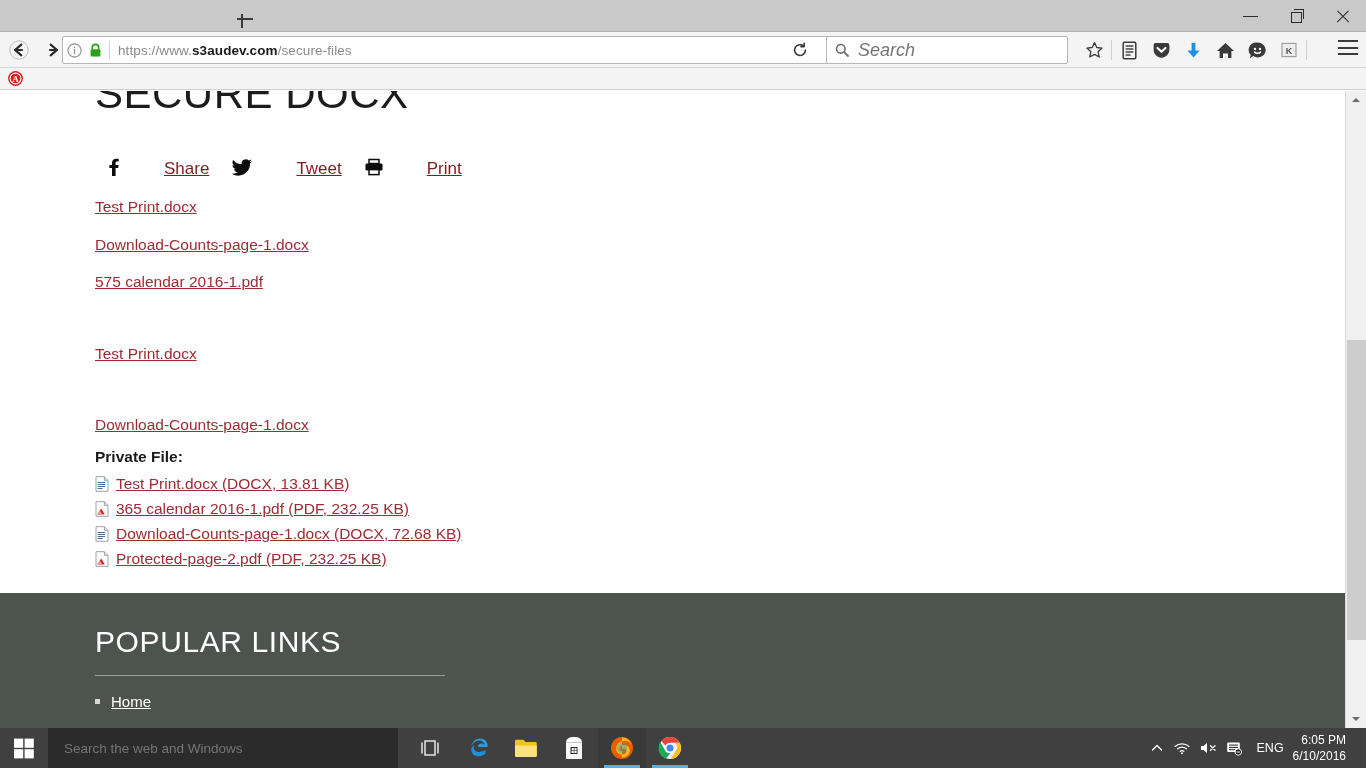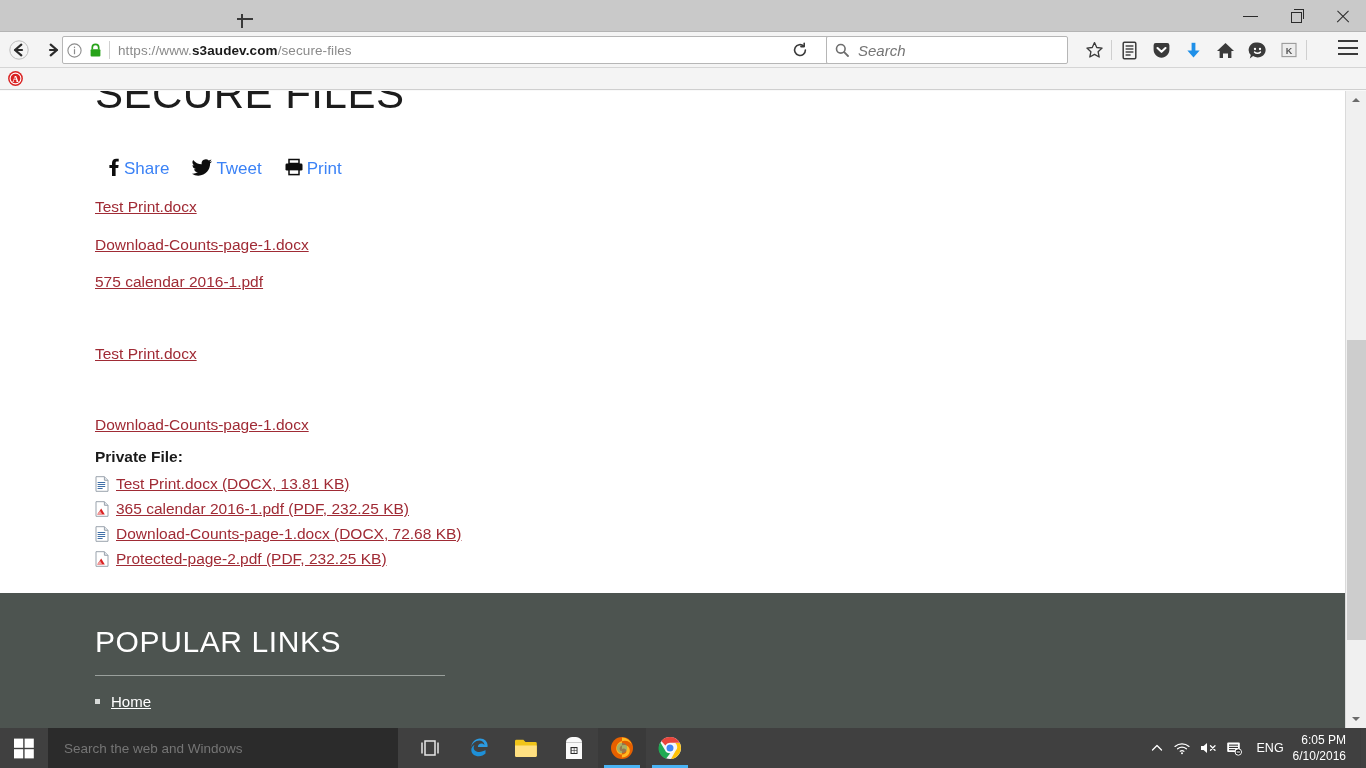--- a/index.html
+++ b/index.html
@@ -79,21 +79,21 @@
     position:absolute; left:786px; top:4px; width:28px; height:28px;
     display:flex; align-items:center; justify-content:center; cursor:pointer;
   }
   .searchbar {
     position:absolute; left:826px; top:4px; width:242px; height:28px;
     background:#fff; border:1px solid #b6b6b6; border-radius:2px;
     display:flex; align-items:center; padding-left:8px;
   }
   .searchbar .sicon { flex:0 0 20px; display:flex; align-items:center; }
   .searchbar input {
-    border:none; outline:none; font-size:15px; font-style:italic;
+    border:none; outline:none; font-size:18px; font-style:italic;
     color:#777; font-family:"Liberation Sans", sans-serif; background:transparent;
     width:190px; margin-left:3px;
   }
   .toolbtns { position:absolute; left:1078px; top:3px; display:flex; align-items:center; height:30px; }
   .tb { width:32px; height:30px; display:flex; align-items:center; justify-content:center; cursor:pointer; }
   .tb-sep { width:1px; height:20px; background:#cfcfcf; margin:0 1px; }
   .hamburger { position:absolute; right:8px; top:8px; width:20px; height:16px; cursor:pointer; }
   .hamburger span { position:absolute; left:0; width:20px; height:2.2px; background:#3a3a3a; }
   .hamburger span:nth-child(1){ top:0; }
   .hamburger span:nth-child(2){ top:6.5px; }
@@ -113,21 +113,21 @@
   }
   .content { padding:0 0 0 95px; }
   .page-title {
     font-size:42px; font-weight:400; color:#1c1c1c; letter-spacing:.5px;
     line-height:1; margin-top:-18px;
   }
 
   .share-row { margin-top:42px; display:flex; align-items:center; gap:22px; padding-left:10px; }
   .share-item { display:flex; align-items:center; gap:3px; }
   .share-item a {
-    color:#3b82f6; font-size:17px; cursor:pointer;
+    color:#7f1d1d; font-size:17px; text-decoration:underline; cursor:pointer;margin-left:40px;
   }
 
   .filelink {
     display:block; color:#a02b35; font-size:15.5px; text-decoration:underline;
     cursor:pointer; line-height:1; width:max-content;
   }
   .gap-a { margin-top:18px; }
   .gap-b { margin-top:22px; }
   .gap-d { margin-top:56px; }
 
@@ -332,21 +332,21 @@
         <circle cx="8.5" cy="8.5" r="7.4" fill="#d92121"></circle>
         <circle cx="8.5" cy="8.5" r="5.4" fill="none" stroke="#fff" stroke-width="1.1"></circle>
         <text x="8.5" y="12" font-family="Liberation Serif, serif" font-size="9" font-weight="700" fill="#fff" text-anchor="middle">A</text>
       </svg>
     </div>
   </div>
 
   <div id="page-viewport">
     <div class="content">
 
-      <h1 class="page-title">SECURE FILES</h1>
+      <h1 class="page-title">SECURE DOCX</h1>
 
       <div class="share-row">
         <div class="share-item">
           <span>
             <svg width="16" height="20" viewBox="0 0 16 20">
               <path d="M10.6 19V11.1h2.6l.4-3.1h-3V6.1c0-.9.25-1.5 1.55-1.5H13.7V1.85C13.4 1.8 12.4 1.7 11.2 1.7c-2.5 0-4.2 1.5-4.2 4.3V8H4.4v3.1H7V19z" fill="#0d0d0d"></path>
             </svg>
           </span>
           <a>Share</a>
         </div>

